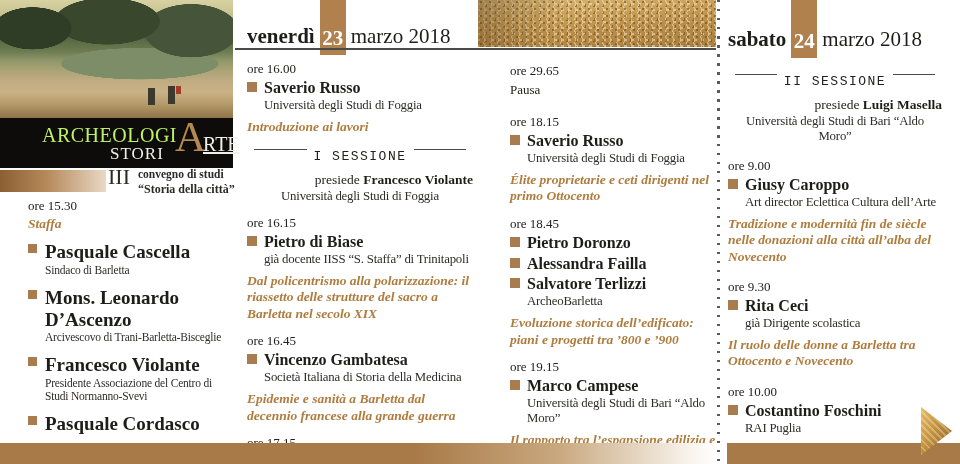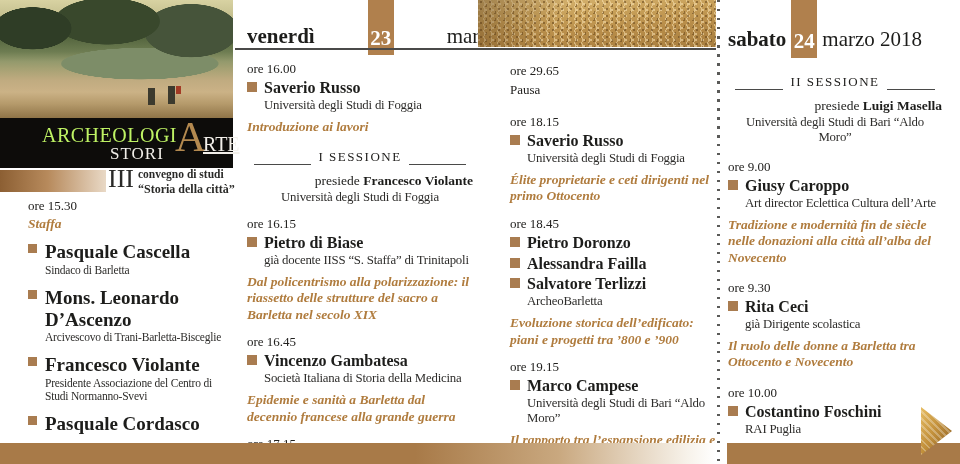--- a/index.html
+++ b/index.html
@@ -21,21 +21,21 @@
   .fig1{left:148px;top:88px;width:7px;height:17px;}
   .fig2{left:168px;top:86px;width:7px;height:18px;}
   .figred{position:absolute;left:176px;top:86px;width:5px;height:8px;background:#a33b25;}
   .logo-box{position:absolute;left:0;top:118px;width:233px;height:50px;background:#0d0c0a;}
   .logo-p1{position:absolute;left:42px;top:6px;font-size:20px;letter-spacing:.5px;color:#bef264;}
   .logo-bigA{position:absolute;left:175px;top:-3px;font-size:43px;line-height:1;color:#b3894f;}
   .logo-p2{position:absolute;left:203px;top:15px;font-size:20px;color:#f2efe9;text-decoration:underline;}
   .logo-p3{position:absolute;left:110px;top:26px;font-size:17px;letter-spacing:1px;color:#f2efe9;}
   .series-bar{position:absolute;left:0;top:170px;width:106px;height:22px;
     background:linear-gradient(to right,#8c5f33,#b78a5c 45%,#e9d9c6);}
-  .series-num{position:absolute;left:108px;top:166px;font-size:26px;line-height:1;color:#2a2a28;text-align:center;}
+  .series-num{position:absolute;left:108px;top:166px;font-size:22px;line-height:1;color:#2a2a28;text-align:center;}
   .series-lines{position:absolute;left:138px;top:168px;font-weight:bold;color:#2a2a28;}
   .series-l1{font-size:11.5px;line-height:1.2;}
   .series-l2{font-size:12px;line-height:1.2;}
   .col-flow{position:absolute;}
   #col1{left:28px;top:198px;width:198px;}
   #col2{left:247px;top:57px;width:226px;}
   #col3{left:510px;top:57px;width:206px;}
   #col4{left:728px;top:74px;width:214px;}
   
   .time{font-size:13px;color:#22211f;}
@@ -46,36 +46,36 @@
   #col1 .bullet{width:9px;height:9px;top:3px;}
   .aff{padding-left:17px;font-size:12.8px;letter-spacing:-0.2px;line-height:1.16;color:#2e2d2b;}
   #col1 .aff{font-size:11.5px;line-height:1.2;}
   .title{margin-top:6px;font-style:italic;font-weight:bold;font-size:13.5px;line-height:1.22;color:#b07c3e;}
   .status{font-size:13px;margin-top:3px;color:#22211f;}
   .saluti{margin-top:2px;}
   
   .day-header{position:absolute;top:0;display:flex;align-items:flex-end;font-size:21px;white-space:nowrap;}
   .day-word{font-weight:bold;padding-bottom:6px;}
   .day-num{width:26px;background:#b0804d;color:#ffffff;font-weight:bold;display:flex;justify-content:center;align-items:flex-end;padding-bottom:4px;margin:0 5px;}
-  #fri-header{left:247px;gap:48px;}
+  #fri-header{left:247px;}
   #fri-header .day-num{height:51px;}
   #sat-header{left:728px;}
   #sat-header .day-num{height:54px;}
   .day-rest{padding-bottom:6px;}
   .hr-day{position:absolute;left:235px;top:48px;width:481px;height:2px;background:#4a4a49;}
   
   .strip{position:absolute;left:478px;top:0;width:238px;height:47px;
     background:
       linear-gradient(115deg, rgba(90,60,25,.45), rgba(90,60,25,0) 35%),
       repeating-radial-gradient(circle at 3px 2px, rgba(101,69,26,.55) 0 1.2px, transparent 1.3px 6px),
       repeating-radial-gradient(circle at 1px 4px, rgba(255,235,190,.5) 0 1px, transparent 1.1px 5px),
       linear-gradient(175deg,#d9b876 0%,#c79f58 35%,#b98e4a 60%,#a87e3f 100%);
     background-size:100% 100%, 9px 7px, 7px 6px, 100% 100%;}
   
-  .session-row{display:flex;align-items:flex-end;margin-top:14px;}
+  .session-row{display:flex;align-items:flex-start;margin-top:14px;font-family:Liberation Mono, monospace;}
   .sess-line{flex:1;height:1px;background:#4a4a49;margin:0 7px;}
   .sess-label{font-size:13px;letter-spacing:1.5px;color:#22211f;white-space:nowrap;}
   .chair-line{font-size:13.5px;text-align:right;margin-top:8px;}
   .chair-name{font-weight:bold;}
   .chair-aff{font-size:12.8px;letter-spacing:-0.2px;text-align:center;margin-top:1px;color:#2e2d2b;}
   
   .vdots{position:absolute;left:717px;top:0;width:2.5px;height:464px;
     background:repeating-linear-gradient(to bottom,#5a5a58 0 2.5px,transparent 2.5px 9px);}
   .bar-left{position:absolute;left:0;top:443px;width:716px;height:21px;
     background:linear-gradient(to right,#a87a48 0%,#a87a48 58%,#c9a87f 78%,#f7f2ea 96%,#ffffff 100%);}

